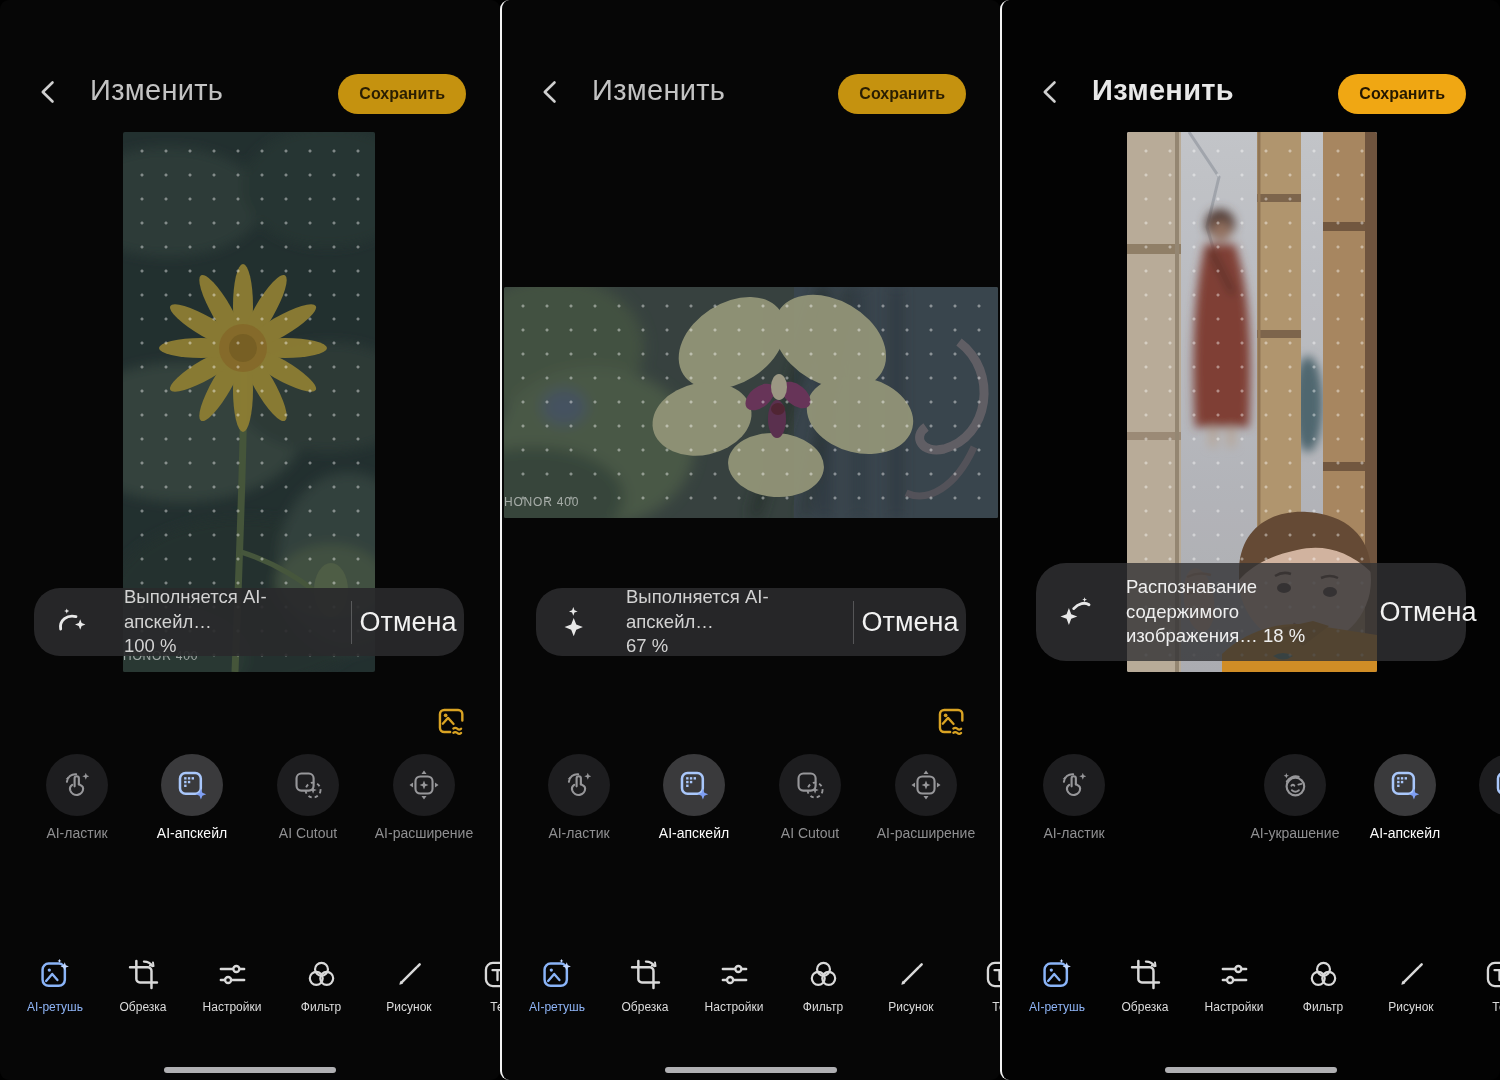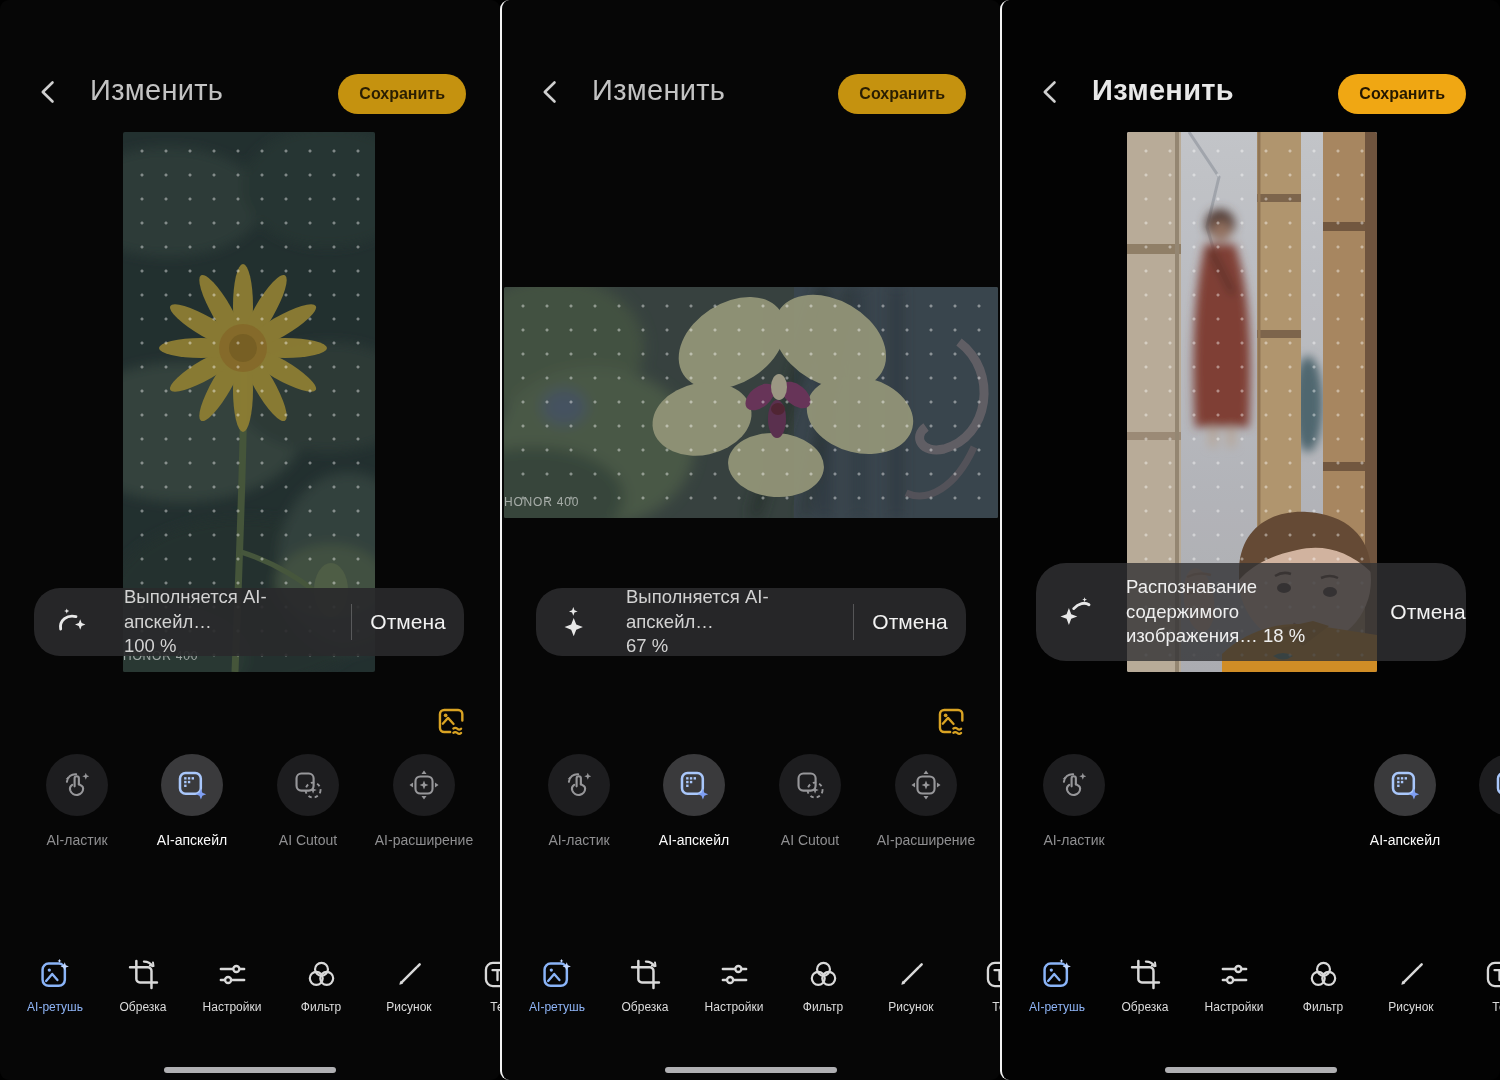--- a/index.html
+++ b/index.html
@@ -48,36 +48,36 @@
   .toast{
     position:absolute;left:34px;width:430px;height:68px;border-radius:26px;
     background:rgba(41,41,43,.92);display:flex;align-items:center;color:#d2d2d2;z-index:5;gap:20px;
   }
   #p3 .toast{top:563px;height:98px;border-radius:30px;background:rgba(50,50,53,.80);color:#efefef;}
   #p1 .toast,#p2 .toast{top:588px;}
   .t-icon{margin-left:21px;width:34px;height:34px;color:#e8e8e8;flex:none;}
   .t-text{margin-left:15px;flex:1;font-size:18.5px;line-height:1.32;}
   #p3 .t-text{max-width:218px;flex:none;margin-right:auto;}
   .t-cancel{
-    width:112px;flex:none;text-align:center;font-size:21px;color:#f2f2f2;cursor:pointer;
+    width:112px;flex:none;text-align:center;font-size:27px;color:#f2f2f2;cursor:pointer;
     border-left:1px solid rgba(255,255,255,.22);padding:6px 0;
   }
   #p3 .t-cancel{border-left:none;width:128px;}
 
   
   .compare{position:absolute;right:32px;top:704px;width:34px;height:34px;color:#d9a323;cursor:pointer;}
 
   
   .tool{position:absolute;top:754px;width:120px;text-align:center;cursor:pointer;}
   .tool-circle{
     width:62px;height:62px;border-radius:50%;background:#1d1d1f;margin:0 auto;
     display:flex;align-items:center;justify-content:center;color:#97979a;
   }
   .tool.sel .tool-circle{background:#3a3a3c;}
-  .tool-label{margin-top:16px;font-size:14px;color:#8f8f91;white-space:nowrap;}
+  .tool-label{margin-top:9px;font-size:14px;color:#8f8f91;white-space:nowrap;}
   .tool.sel .tool-label{color:#fbfbfb;}
   .tool svg{width:32px;height:32px;}
 
   
   .tab{position:absolute;top:958px;width:96px;text-align:center;color:#d9d9d9;cursor:pointer;}
   .tab svg{width:33px;height:33px;}
   .tab-label{margin-top:5px;font-size:12px;color:#dcdcdc;white-space:nowrap;}
   .tab.sel .tab-label{color:#8fb5f7;}
 
   .homebar{
@@ -543,20 +543,28 @@
   </div>
 
   <div class="tool" style="left:12px">
     <div class="tool-circle">
         <svg viewBox="0 0 24 24">
           <use href="#s-eraser"></use>
         </svg>
       </div>
     <div class="tool-label">AI-ластик</div>
   </div>
+  <div class="tool" style="left:233px">
+    <div class="tool-circle">
+        <svg viewBox="0 0 24 24">
+          <use href="#s-decorate"></use>
+        </svg>
+      </div>
+    <div class="tool-label">AI-украшение</div>
+  </div>
   <div class="tool sel" style="left:343px">
     <div class="tool-circle">
         <svg viewBox="0 0 24 24">
           <use href="#s-upscale"></use>
         </svg>
       </div>
     <div class="tool-label">AI-апскейл</div>
   </div>
   <div class="tool" style="left:448px">
     <div class="tool-circle">

